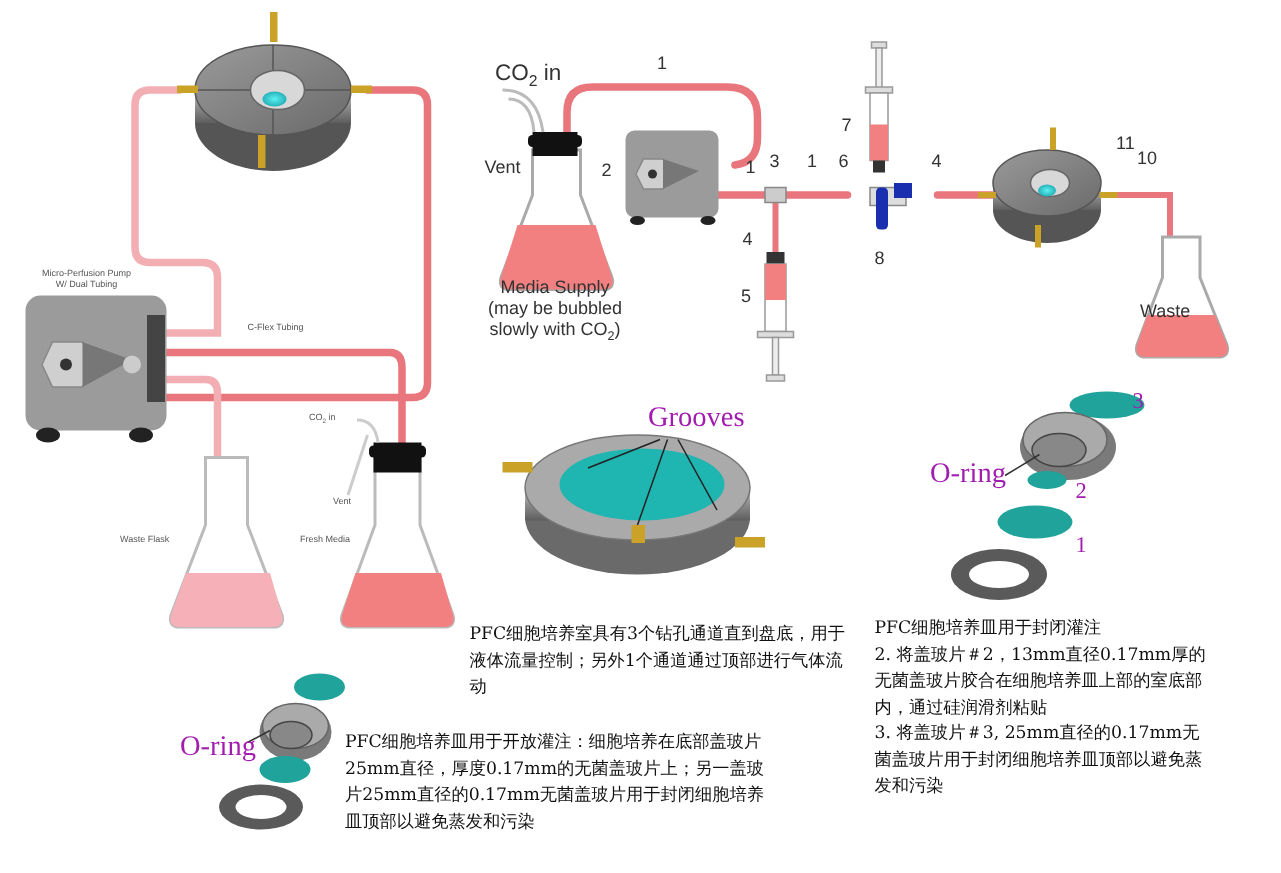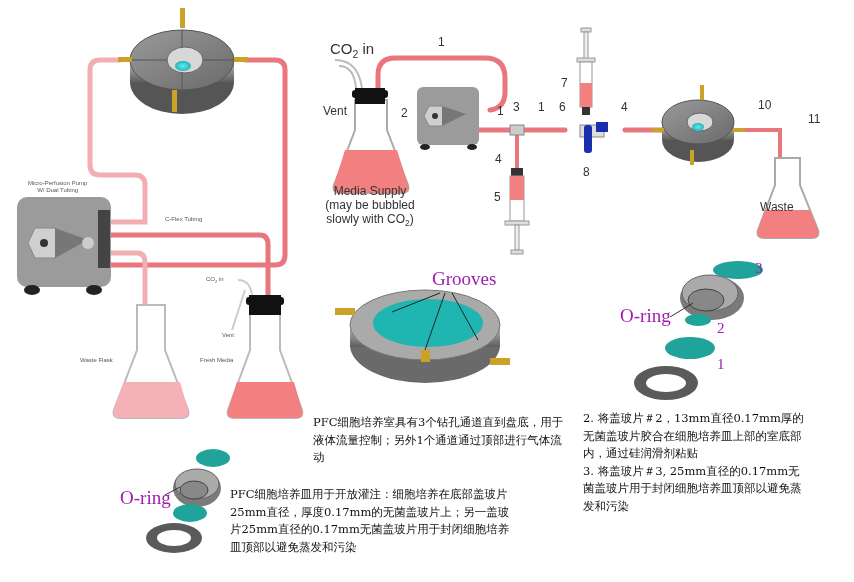--- a/index.html
+++ b/index.html
@@ -209,31 +209,32 @@
 <div class="lbl num" style="left:497px;top:104px;">1</div>
 <div class="lbl num" style="left:513px;top:100px;">3</div>
 <div class="lbl num" style="left:538px;top:100px;">1</div>
 <div class="lbl num" style="left:559px;top:100px;">6</div>
 <div class="lbl num" style="left:561px;top:76px;">7</div>
 <div class="lbl num" style="left:621px;top:100px;">4</div>
 <div class="lbl num" style="left:495px;top:152px;">4</div>
 <div class="lbl num" style="left:494px;top:190px;">5</div>
 <div class="lbl num" style="left:583px;top:165px;">8</div>
 <div class="lbl num" style="left:758px;top:98px;">10</div>
-<div class="lbl num" style="left:808px;top:88px;margin-top:24px;">11</div>
+<div class="lbl num" style="left:744px;top:88px;">11</div>
 
 <div class="lbl serif-big" style="left:432px;top:268px;">Grooves</div>
 
 <div class="lbl serif-big" style="left:620px;top:305px;">O-ring</div>
 <div class="lbl serif-big" style="left:755px;top:260px;font-size:15px;">3</div>
 <div class="lbl serif-big" style="left:717px;top:320px;font-size:15px;">2</div>
 <div class="lbl serif-big" style="left:717px;top:356px;font-size:15px;">1</div>
 
 <div class="lbl serif-big" style="left:120px;top:487px;">O-ring</div>
 
 <div class="cn" style="left:313px;top:414px;width:252px;">PFC细胞培养室具有3个钻孔通道直到盘底，用于液体流量控制；另外1个通道通过顶部进行气体流动</div>
 
 <div class="cn" style="left:583px;top:410px;width:225px;">
+  <div>PFC细胞培养皿用于封闭灌注</div>
   <div>2. 将盖玻片＃2，13mm直径0.17mm厚的无菌盖玻片胶合在细胞培养皿上部的室底部内，通过硅润滑剂粘贴</div>
   <div>3. 将盖玻片＃3, 25mm直径的0.17mm无菌盖玻片用于封闭细胞培养皿顶部以避免蒸发和污染</div>
 </div>
 
 <div class="cn" style="left:230px;top:486px;width:290px;">PFC细胞培养皿用于开放灌注：细胞培养在底部盖玻片25mm直径，厚度0.17mm的无菌盖玻片上；另一盖玻片25mm直径的0.17mm无菌盖玻片用于封闭细胞培养皿顶部以避免蒸发和污染</div>
 
 </body></html>

